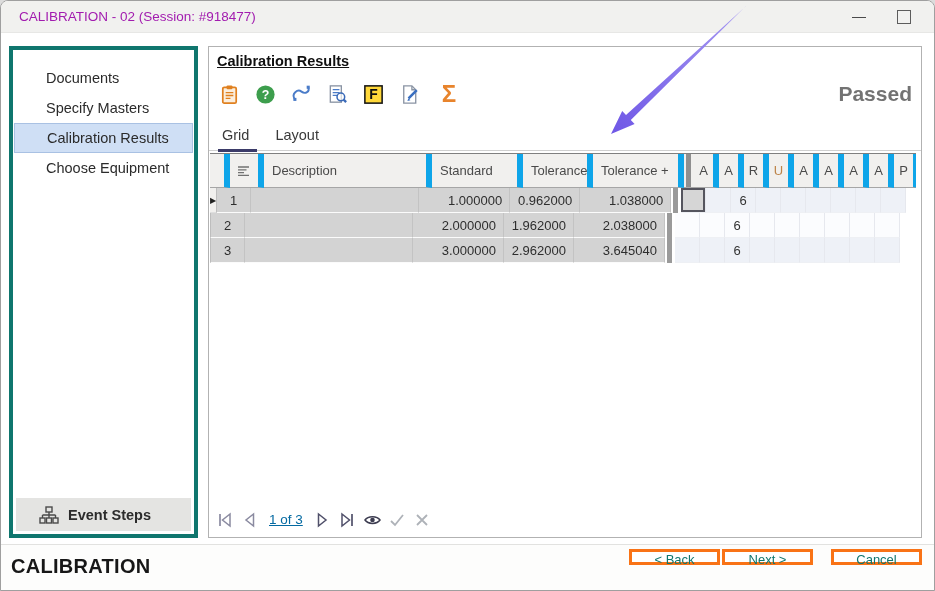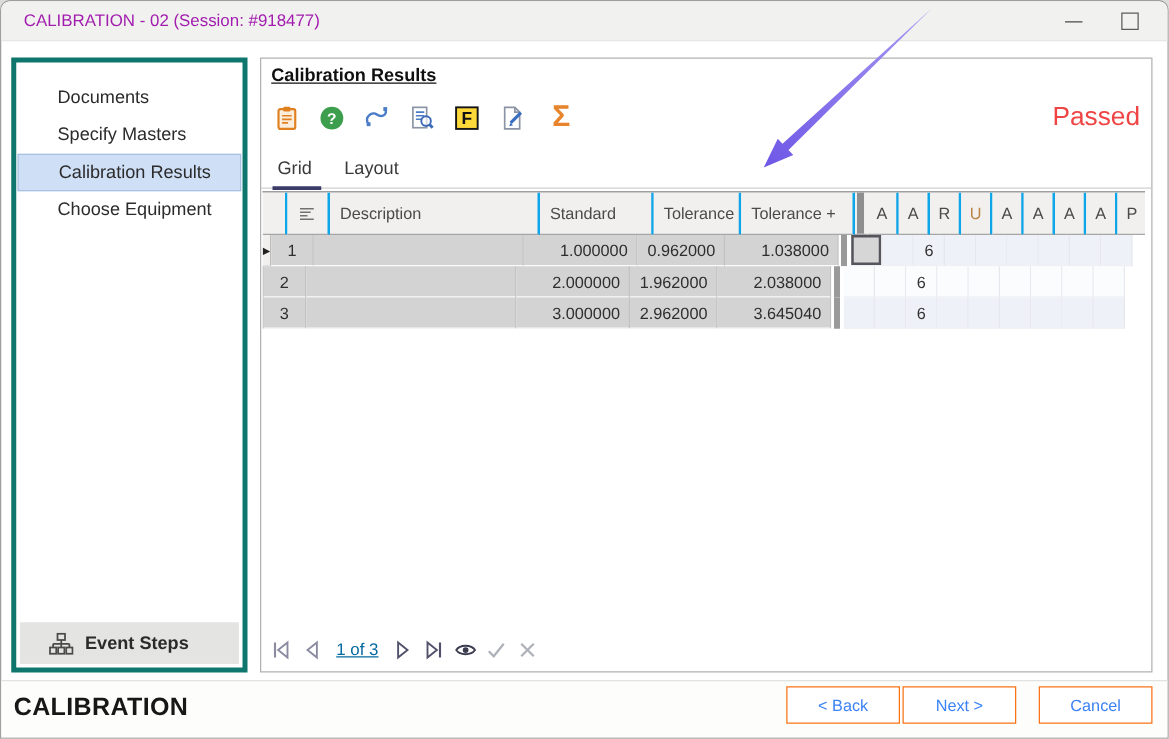--- a/index.html
+++ b/index.html
@@ -32,21 +32,21 @@
   
   .splitter-grip { position:absolute; width:6px; height:22px; }
   .grip-left { left:199px; top:283px; }
 
   
   .main { position:absolute; left:207px; top:45px; width:714px; height:492px; background:#fff; border:1px solid #b2b2b2; }
   .heading { position:absolute; left:8px; top:6px; font-size:14.5px; font-weight:bold; text-decoration:underline; color:#101010; }
   .toolbar { position:absolute; left:8px; top:33px; height:28px; display:flex; align-items:center; gap:11px; }
   .tool { width:25px; height:25px; display:flex; align-items:center; justify-content:center; cursor:default; }
   .sigma-glyph { font-size:24px; font-weight:bold; color:#e8842c; margin-left:7px; line-height:1; }
-  .passed { position:absolute; right:9px; top:35px; font-size:21px; font-weight:normal; color:#ef4444; }
+  .passed { position:absolute; right:9px; top:35px; font-size:21px; font-weight:bold; color:#737373; }
 
   
   .tabs { position:absolute; left:0; right:0; top:73px; height:31px; border-bottom:1px solid #cfcfcf; display:flex; padding-left:9px; }
   .tab { position:relative; padding:7px 10px 0 4px; margin-right:12px; font-size:14.5px; color:#3a3a3a; cursor:default; }
   .tab.active::after { content:""; position:absolute; left:0; right:2px; bottom:-2px; height:3px; background:#3b3b69; }
 
   
   .grid { position:absolute; left:1px; top:106px; width:706px; height:112px; overflow:hidden; font-size:13px; border-top:1px solid #7f7f7f; }
   .grow { display:flex; height:25px; }
   .grow.ghead { height:34px; }
@@ -54,21 +54,21 @@
   
   .c-ind  { width:20px; justify-content:center; }
   .c-num  { width:34px; justify-content:center; }
   .c-desc { width:168px; padding-left:8px; }
   .c-std  { width:91px; }
   .c-tolm { width:70px; }
   .c-tolp { width:91px; }
   .c-div  { width:10px; }
   .c-n    { width:25px; justify-content:center; }
   
-  .hc { background:#f1f0ee; border-right:2px solid #0ea5e9; border-bottom:1px solid #a6a6a6; color:#4a4a4a; }
+  .hc { background:#f1f0ee; border-right:6px solid #0ea5e9; border-bottom:1px solid #a6a6a6; color:#4a4a4a; }
   .hc.c-std, .hc.c-tolm, .hc.c-tolp { padding-left:8px; }
   .hc.c-div { background:linear-gradient(90deg,#f1f0ee 0 2px,#8f8f8f 2px 7px,#f1f0ee 7px); border-right:none; }
   .hc.u-col { color:#bd8448; }
   
   .dc { background:#d3d3d3; border-right:1px solid #c3c3c3; border-bottom:1px solid #fbfbfb; color:#2e2e2e; }
   .dc.numcell { justify-content:flex-end; padding-right:7px; }
   .ind { background:#f1f0ee; border-right:1px solid #bdbdbd; border-bottom:1px solid #dedede; font-size:8px; color:#222; }
   .divd { background:linear-gradient(90deg,#fff 0 2px,#9a9a9a 2px 7px,#fff 7px); }
   .nc { border-right:1px solid #e6e8ee; border-bottom:1px solid #eef0f4; color:#333; }
   .row-odd  .nc { background:#eef1f7; }
@@ -76,21 +76,21 @@
   .nc.sel { background:#d6d6d6; box-shadow:inset 0 0 0 2px #55555e; }
 
   
   .navbar { position:absolute; left:6px; bottom:8px; display:flex; align-items:center; gap:6px; }
   .navbtn { width:19px; height:19px; display:flex; align-items:center; justify-content:center; cursor:default; }
   .navpos { font-size:13.5px; color:#0369a1; margin:0 4px;text-decoration:underline; }
 
   
   .footer { position:absolute; left:0; right:0; bottom:0; height:46px; background:#fdfdfc; border-top:1px solid #e2e2e0; }
   .footer-title { position:absolute; left:10px; top:10px; font-size:20px; font-weight:bold; color:#171717; letter-spacing:0.3px; }
-  .fbtn { position:absolute; top:4px; width:91px; height:30px; background:#fff; border:1px solid #f97316; font-family:inherit; font-size:13px; color:#3b82f6; cursor:default; }
+  .fbtn { position:absolute; top:4px; width:91px; height:16px; background:#fff; border:3px solid #f97316; font-family:inherit; font-size:13px; color:#0f766e; cursor:default; }
   .btn-back { left:628px; } .btn-next { left:721px; } .btn-cancel { left:830px; }
 
   
   .arrow-overlay { position:absolute; inset:0; pointer-events:none; z-index:60; }
 </style>
 </head>
 <body>
 
 <div class="window">
 

